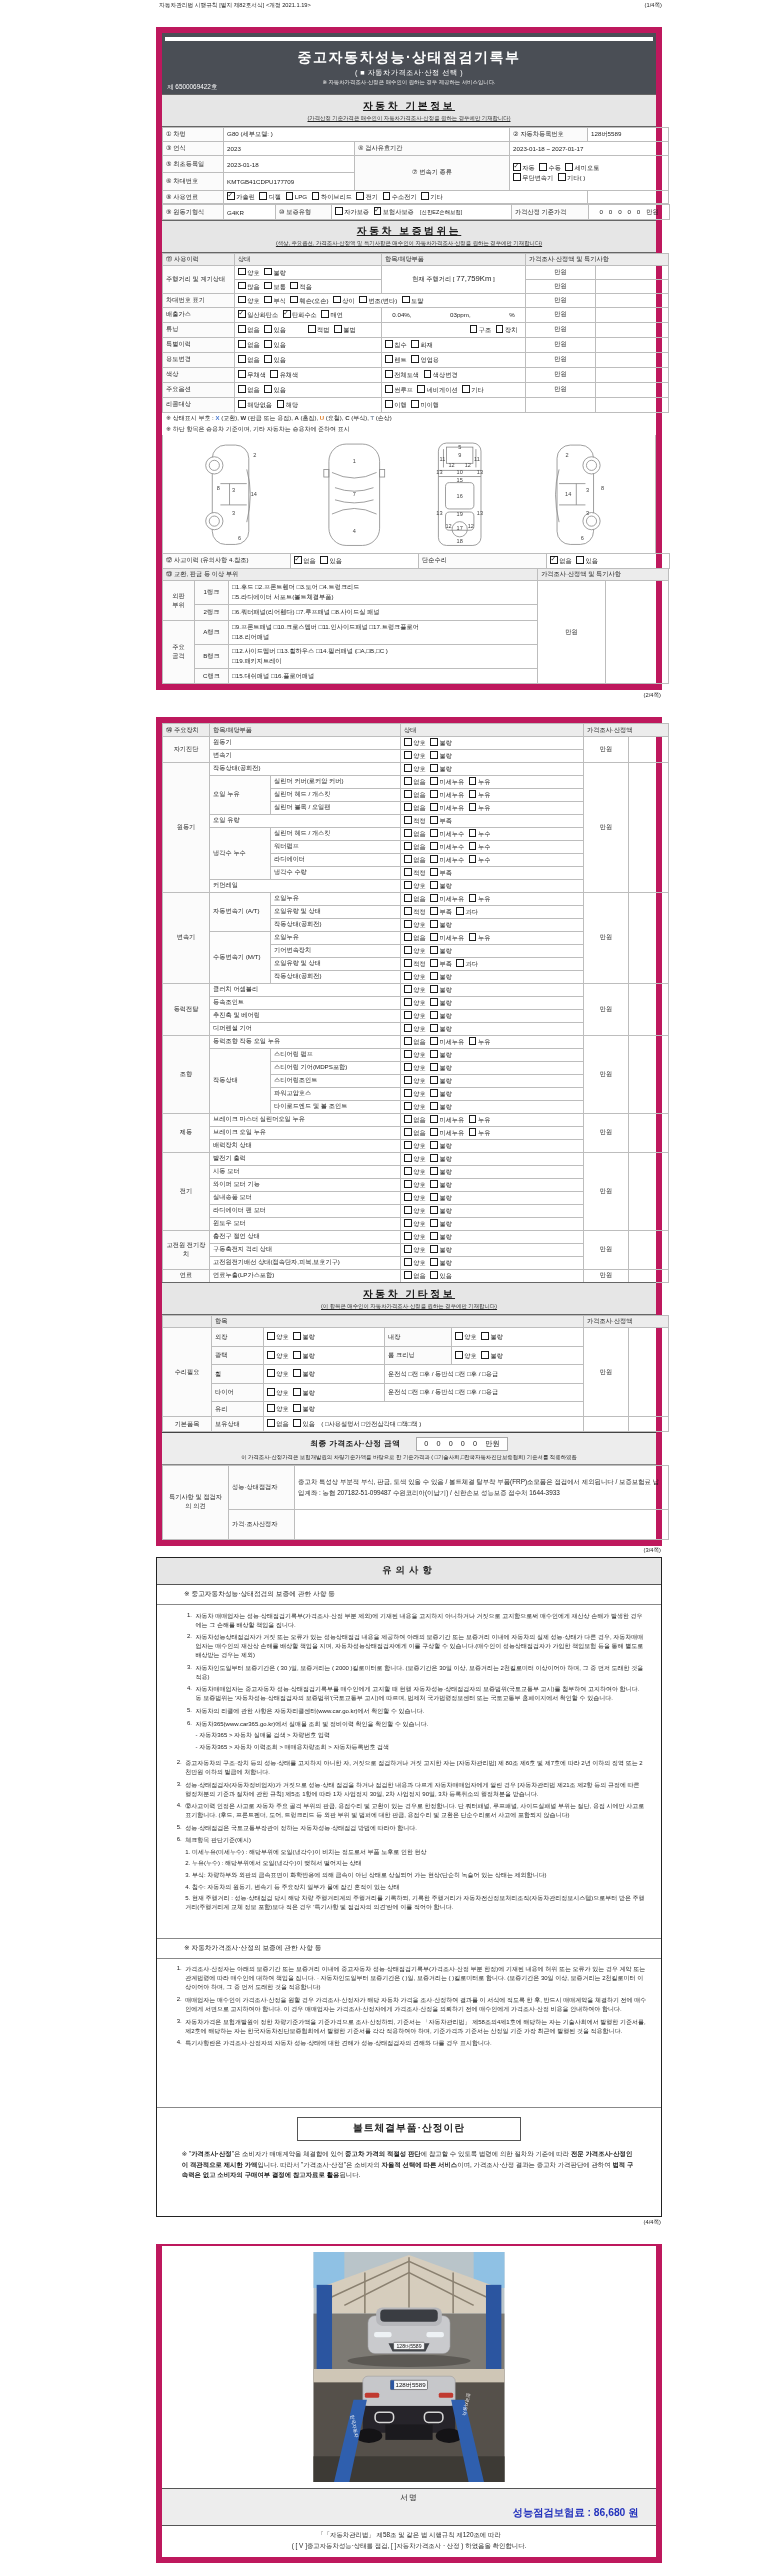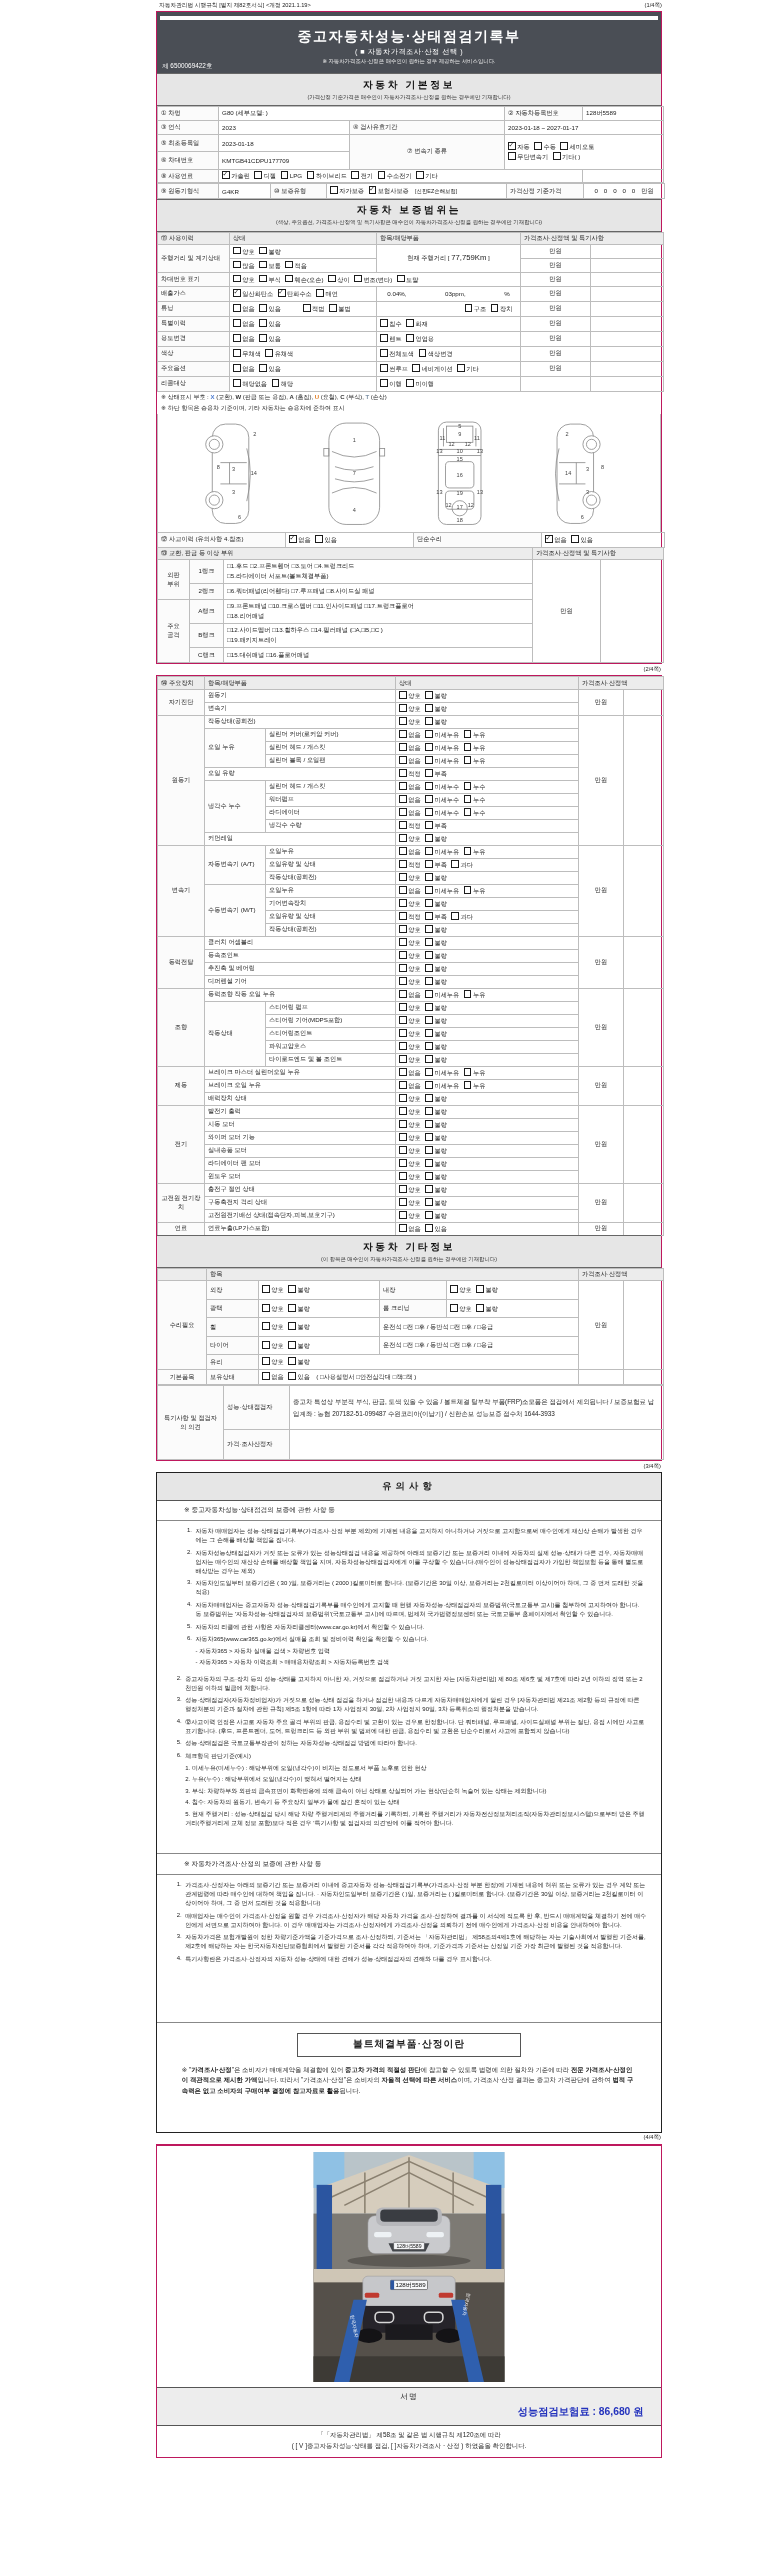--- a/index.html
+++ b/index.html
@@ -5,30 +5,30 @@
   html,body{margin:0;padding:0;}
   body{
     width:773px;height:2576px;position:relative;overflow:hidden;
     background:#ffffff;color:#222;
     font-family:"Liberation Sans","DejaVu Sans",sans-serif;
     -webkit-font-smoothing:antialiased;
   }
   .page{position:absolute;left:156px;top:0;width:506px;}
   .meta-line{display:flex;justify-content:space-between;font-size:5.7px;color:#222;padding:2.1px 0 1px 3.1px;}
   .pagelabel{text-align:right;font-size:5.7px;color:#222;padding:1.5px 1px;}
-  .docbox{border:1px solid #be185d;background:#fff;}
+  .docbox{border:6px solid #be185d;background:#fff;margin-top:16px;}
   
   .dk{background:#4a4e55;color:#fff;position:relative;height:61px;text-align:center;}
   .dk .stripe{position:absolute;top:3.6px;left:2.6px;right:2.6px;height:4.6px;background:#fff;}
   .dk .t1{padding-top:15.5px;font-size:14px;font-weight:bold;letter-spacing:1.5px;}
   .dk .t2{font-size:7.2px;margin-top:1.5px;letter-spacing:0.5px;}
   .dk .t3{font-size:5.4px;color:#eaeaea;margin-top:1px;}
   .dk .docno{position:absolute;left:5.2px;bottom:2.1px;font-size:6.4px;}
   
-  .sh{background:#e6e6e6;text-align:center;padding:4.6px 0 4.1px 0;border-top:0.5px solid #666;border-bottom:0.5px solid #666;}
+  .sh{background:#e6e6e6;text-align:center;padding:4.6px 0 4.1px 0;border-top:0.5px solid #666;border-bottom:0.5px solid #666;text-decoration:underline;}
   .sh .t{font-size:9.8px;font-weight:bold;letter-spacing:2.6px;color:#111;}
   .sh .s{font-size:5.4px;color:#333;margin-top:2.1px;letter-spacing:0;}
   table{width:100%;border-collapse:collapse;table-layout:fixed;}
   td,th{border:0.5px solid #bdbdbd;font-size:6.2px;padding:1px 3.1px;vertical-align:middle;word-break:break-all;}
   th{background:#ececec;font-weight:normal;text-align:left;}
   .lblcell{background:#fbfbfb;}
   .won{text-align:center;color:#222;}
   .ccell{text-align:center;}
   
   .opt{display:inline-block;margin-right:4.6px;white-space:nowrap;font-size:6.2px;}
@@ -711,20 +711,25 @@
         <td colspan="3">
           <span><span class="opt"><span class="cb"></span><span>없음</span></span><span class="opt"><span class="cb"></span><span>있음</span></span></span>
           <span>( □사용설명서 □안전삼각대 □잭□잭 )</span>
         </td>
         <td></td>
         <td></td>
       </tr>
     </tbody>
       </table>
 
+    <div class="finalrow">
+      <span class="fl">최종 가격조사·산정 금액</span>
+      <span class="fv"><span>0 0 0 0 0</span> <span style="letter-spacing:0">만원</span></span>
+      <div class="fn">이 가격조사·산정가격은 보험개발원의 차량기준가액을 바탕으로 한 기준가격과 ( □기술사회,□한국자동차진단보증협회) 기준서를 적용하였음</div>
+    </div>
 
     <table>
       <colgroup>
           <col style="width:66px">
           <col style="width:66px">
           <col style="width:374px">
         </colgroup>
       <tbody>
           <tr style="height:44px">
         <td class="lblcell ccell" rowspan="2">특기사항 및 점검자의 의견</td>

